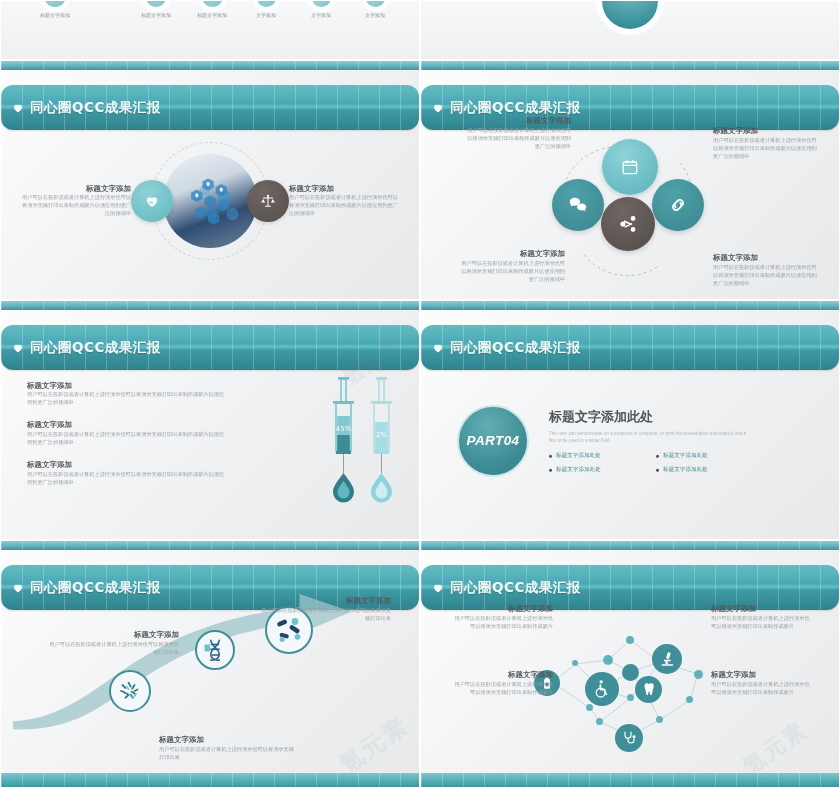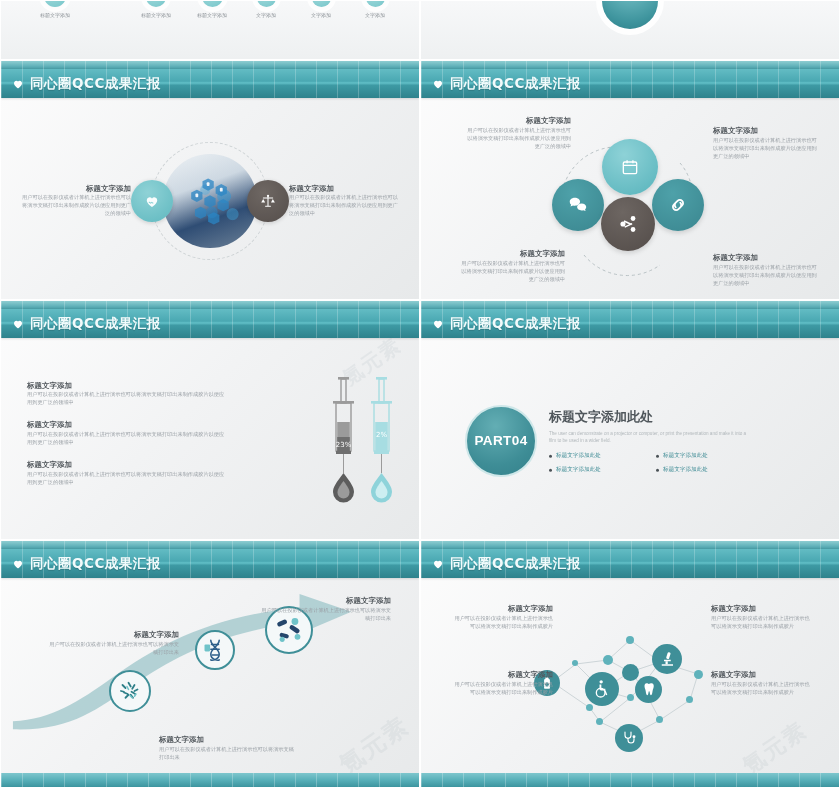--- a/index.html
+++ b/index.html
@@ -31,24 +31,25 @@
     background: linear-gradient(180deg,#8ecdd1 0%,#63b3bb 55%,#3f949d 100%);
   }
   .topstrip::after, .headerbar::after {
     content:""; position:absolute; inset:0;
     background-image: repeating-linear-gradient(90deg,
       rgba(255,255,255,.22) 0px, rgba(255,255,255,.22) 1px,
       rgba(255,255,255,0) 1px, rgba(255,255,255,0) 21px);
     pointer-events:none;
   }
   .headerbar {
-    position: absolute; top:8px; left:0; right:0; height:29px;
+    position: absolute; top:24px; left:0; right:0; height:45px;
     background: linear-gradient(180deg,#63bcc4 0%,#4aa8b2 42%,#62c0c8 48%,#3e9aa4 56%,#2e828c 100%);
     display:flex; align-items:center; padding-left:11px; gap:6px;
     box-shadow: 0 1px 2px rgba(0,0,0,.12);
+    border-radius: 12px;
   }
   .heart-icon { width:12px; height:12px; position:relative; flex:none; z-index:2; }
   .heart-icon svg { display:block; }
   .headerbar .htitle {
     font-size: 13.5px; font-weight: 700; color: #f2fbfc;
     letter-spacing: .5px; z-index:2;
     text-shadow: 0 1px 1px rgba(0,0,0,.18);
     font-family: "DejaVu Sans", sans-serif;
   }
   .footband {
@@ -121,25 +122,25 @@
   .clabel { position:absolute; width:106px; }
 
   
   .syr-group { position:absolute; right:24px; top:50%; transform:translateY(-50%); display:flex; gap:11px; }
   .syr { width:27px; position:relative; }
   .txtcol { position:absolute; left:26px; top:50%; transform:translateY(-50%); width:200px; }
   .txtblock { margin-bottom:14px; }
 
   
   .part-circle {
-    position:absolute; left:44px; top:50%; transform:translateY(-50%);
+    position:absolute; left:36px; top:50%; transform:translateY(-50%);
     width:72px; height:72px; border-radius:50%;
     background: radial-gradient(circle at 42% 28%, #63aeb4 0%, #3e8d96 62%, #33808a 100%);
     border:2px solid #cfe7e9;
-    display:flex; align-items:center; justify-content:center;
+    display:flex; align-items:center; justify-content:center;font-style:italic;
   }
   .part-circle span { color:#fff; font-size:13.5px; font-weight:700; letter-spacing:.4px; }
   .part-right { position:absolute; left:128px; top:50%; transform:translateY(-50%); width:250px; }
   .part-title { font-size:13px; font-weight:700; color:#50575c; font-family:"DejaVu Sans",sans-serif; }
   .part-en { font-size:4.6px; color:#b2b8bc; line-height:1.6; margin-top:4px; width:200px; }
   .bullets { margin-top:8px; display:grid; grid-template-columns:1fr 1fr; row-gap:6px; column-gap:4px; width:210px; }
   .bullet { display:flex; align-items:center; gap:4px; }
   .bdot { width:3px; height:3px; background:#4b5257; border-radius:50%; flex:none; }
   .btxt { font-size:5.6px; color:#3f8c95; font-family:"DejaVu Sans",sans-serif; }
 
@@ -345,33 +346,33 @@
           <div class="bdy">用户可以在投影仪或者计算机上进行演示也可以将演示文稿打印出来制作成胶片以便应用到更广泛的领域中</div>
         </div>
         <div class="txtblock">
           <div class="ttl">标题文字添加</div>
           <div class="bdy">用户可以在投影仪或者计算机上进行演示也可以将演示文稿打印出来制作成胶片以便应用到更广泛的领域中</div>
         </div>
       </div>
       <div class="syr-group">
         <div class="syr">
           <svg width="27" height="128" viewBox="0 0 27 128">
-            <g stroke="#9b9b9b" fill="none" stroke-width="1.4">
+            <g stroke="#6cc2c8" fill="none" stroke-width="1.4">
               <rect x="11" y="4" width="5" height="24"></rect>
-                <rect x="8" y="2" width="11" height="2.6" fill="#9b9b9b" stroke="none"></rect>
-              <rect x="3" y="26" width="21" height="2.6" fill="#9b9b9b" stroke="none"></rect>
+                <rect x="8" y="2" width="11" height="2.6" fill="#6cc2c8" stroke="none"></rect>
+              <rect x="3" y="26" width="21" height="2.6" fill="#6cc2c8" stroke="none"></rect>
               <rect x="6" y="28" width="15" height="48"></rect>
             </g>
-            <rect x="7.2" y="47" width="12.6" height="29" fill="#9b9b9b"></rect>
-            <rect x="7.2" y="62" width="12.6" height="14" fill="#6f6f6f"></rect>
-            <rect x="6" y="76" width="15" height="3" fill="#6f6f6f"></rect>
+            <rect x="7.2" y="41" width="12.6" height="35" fill="#7fc9d0"></rect>
+            <rect x="7.2" y="60" width="12.6" height="16" fill="#3d8d96"></rect>
+            <rect x="6" y="76" width="15" height="3" fill="#3d8d96"></rect>
             <line x1="13.5" y1="79" x2="13.5" y2="98" stroke="#9b9b9b" stroke-width="1"></line>
-            <path d="M13.5 98 C6 108 3 112 3 117 a10.5 10.5 0 0 0 21 0 c0-5-3-9-10.5-19z" fill="#5d5d5d"></path>
-            <path d="M13.5 106 C9 112 7.5 114.5 7.5 117.5 a6 6 0 0 0 12 0 c0-3-1.5-5.5-6-11.5z" fill="#9b9b9b"></path>
-            <text x="13.5" y="72" font-size="7" fill="#ffffff" text-anchor="middle" font-family="DejaVu Sans, sans-serif">23%</text>
+            <path d="M13.5 98 C6 108 3 112 3 117 a10.5 10.5 0 0 0 21 0 c0-5-3-9-10.5-19z" fill="#2f7f88"></path>
+            <path d="M13.5 106 C9 112 7.5 114.5 7.5 117.5 a6 6 0 0 0 12 0 c0-3-1.5-5.5-6-11.5z" fill="#62b7bf"></path>
+            <text x="13.5" y="56" font-size="7" fill="#ffffff" text-anchor="middle" font-family="DejaVu Sans, sans-serif">45%</text>
           </svg>
         </div>
         <div class="syr">
           <svg width="27" height="128" viewBox="0 0 27 128">
             <g stroke="#a7dde2" fill="none" stroke-width="1.4">
               <rect x="11" y="4" width="5" height="24"></rect>
                 <rect x="8" y="2" width="11" height="2.6" fill="#a7dde2" stroke="none"></rect>
               <rect x="3" y="26" width="21" height="2.6" fill="#a7dde2" stroke="none"></rect>
               <rect x="6" y="28" width="15" height="48"></rect>
             </g>

